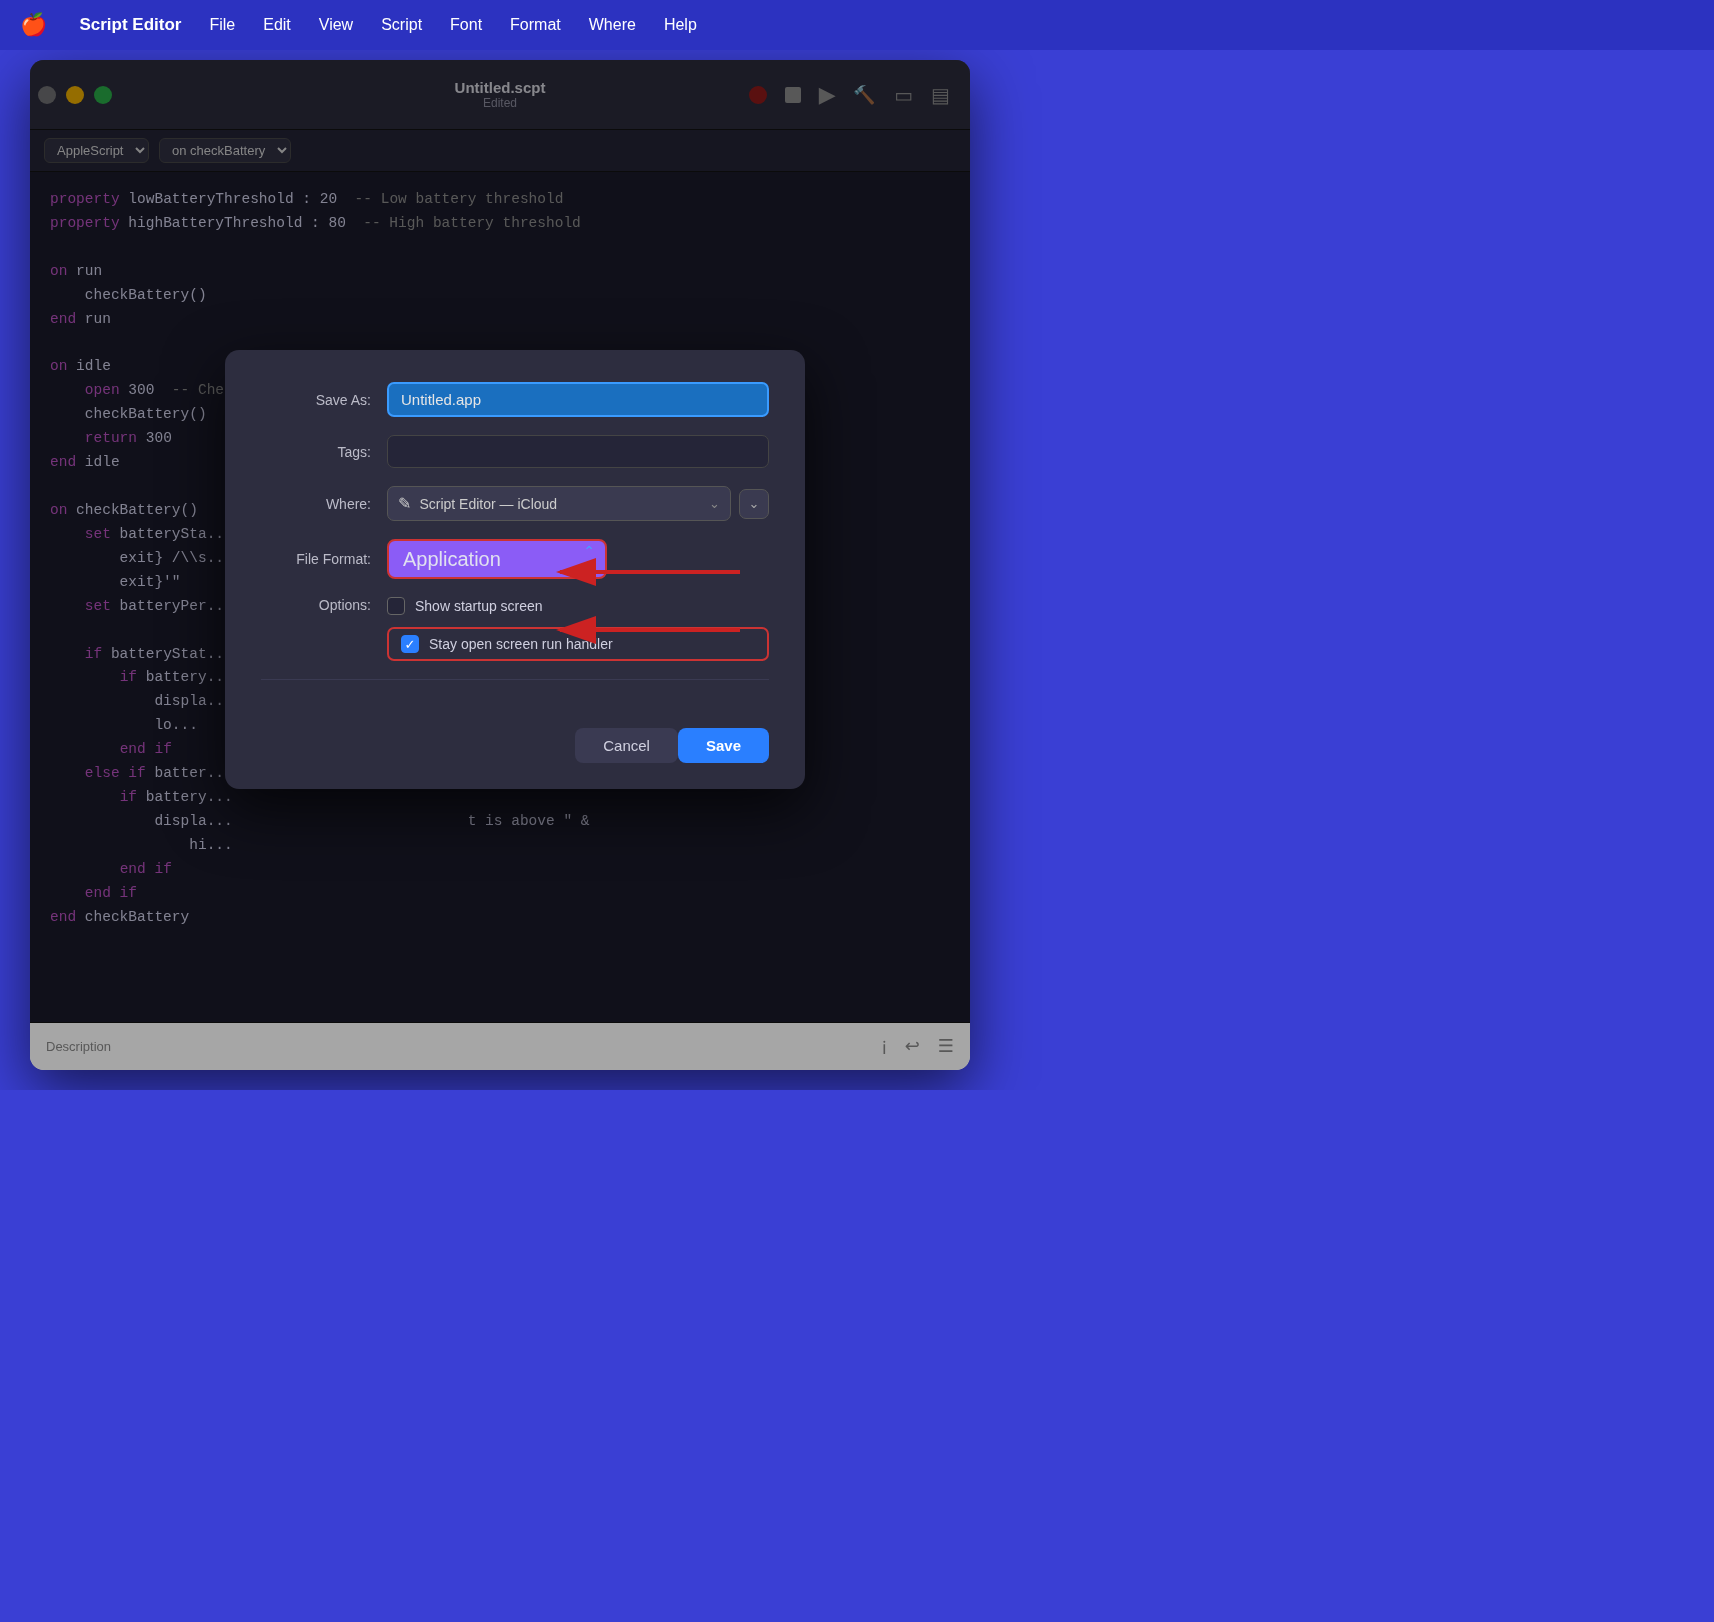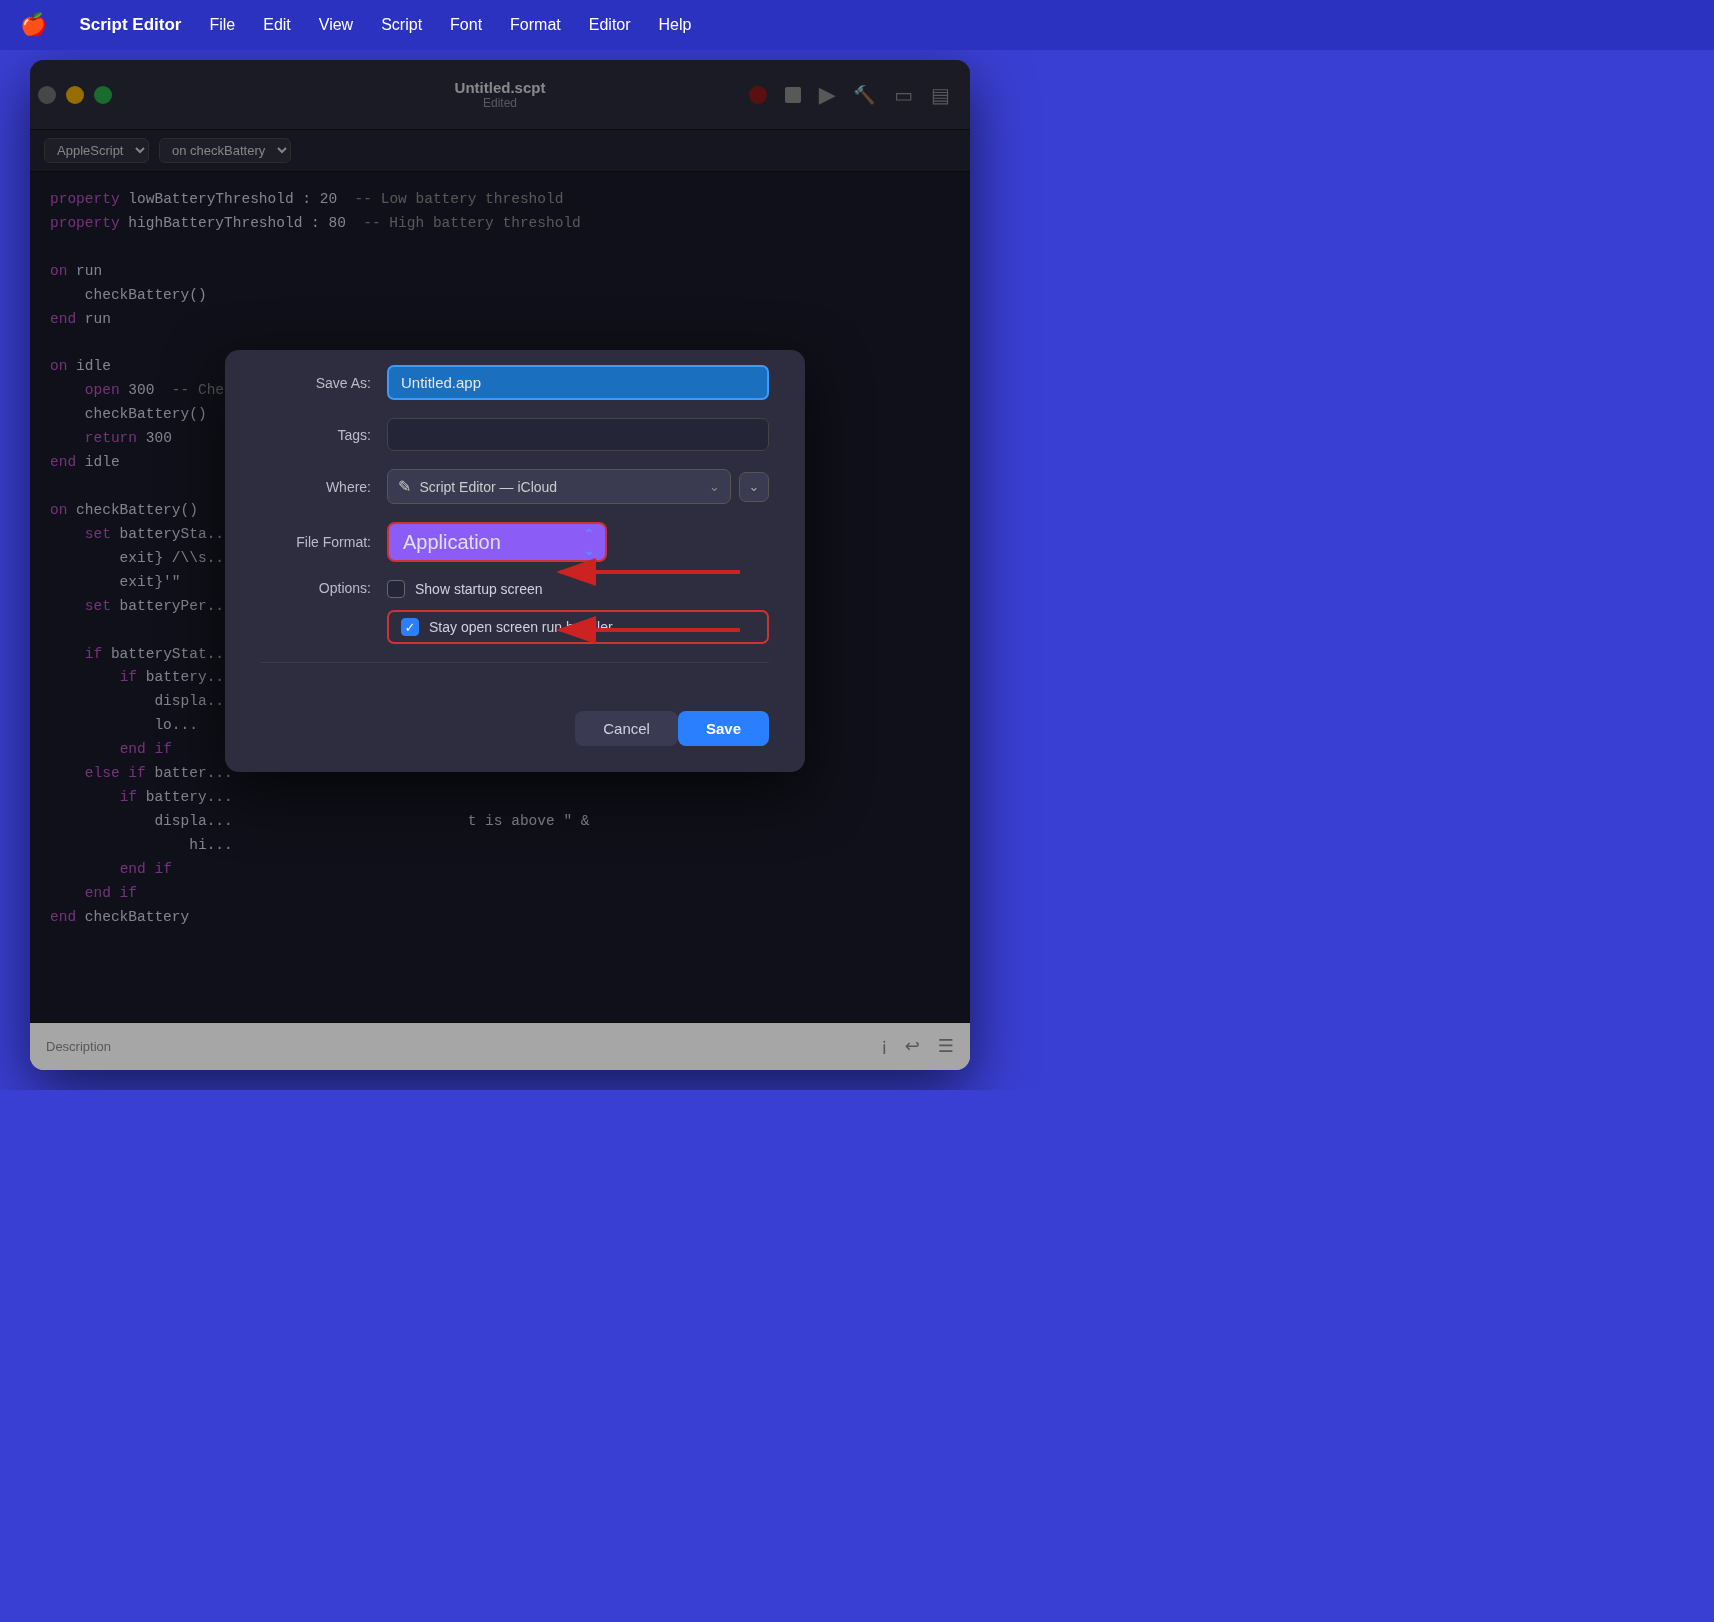--- a/index.html
+++ b/index.html
@@ -187,21 +187,21 @@
       top: 290px;
       left: 195px;
       width: 580px;
       background: #2d2d3f;
       border-radius: 14px;
       box-shadow: 0 20px 60px rgba(0,0,0,0.7);
       z-index: 20;
       overflow: visible;
     }
     .dialog-body {
-      padding: 15px 36px 28px 36px;
+      padding: 32px 36px 28px 36px;
     }
     .dialog-row {
       display: flex;
       align-items: center;
       margin-bottom: 18px;
     }
     .dialog-label {
       color: #bbbbc8;
       font-size: 14px;
       text-align: right;
@@ -388,21 +388,21 @@
 
 <div class="menubar">
   <span class="menubar-apple">🍎</span>
   <span class="menubar-app">Script Editor</span>
   <span class="menubar-item">File</span>
   <span class="menubar-item">Edit</span>
   <span class="menubar-item">View</span>
   <span class="menubar-item">Script</span>
   <span class="menubar-item">Font</span>
   <span class="menubar-item">Format</span>
-  <span class="menubar-item">Editor</span>
+  <span class="menubar-item">Where</span>
   <span class="menubar-item">Help</span>
 </div>
 
 <div class="window">
 
   <div class="titlebar">
     <div class="traffic-lights">
       <div class="traffic-light tl-close"></div>
       <div class="traffic-light tl-minimize"></div>
       <div class="traffic-light tl-maximize"></div>

